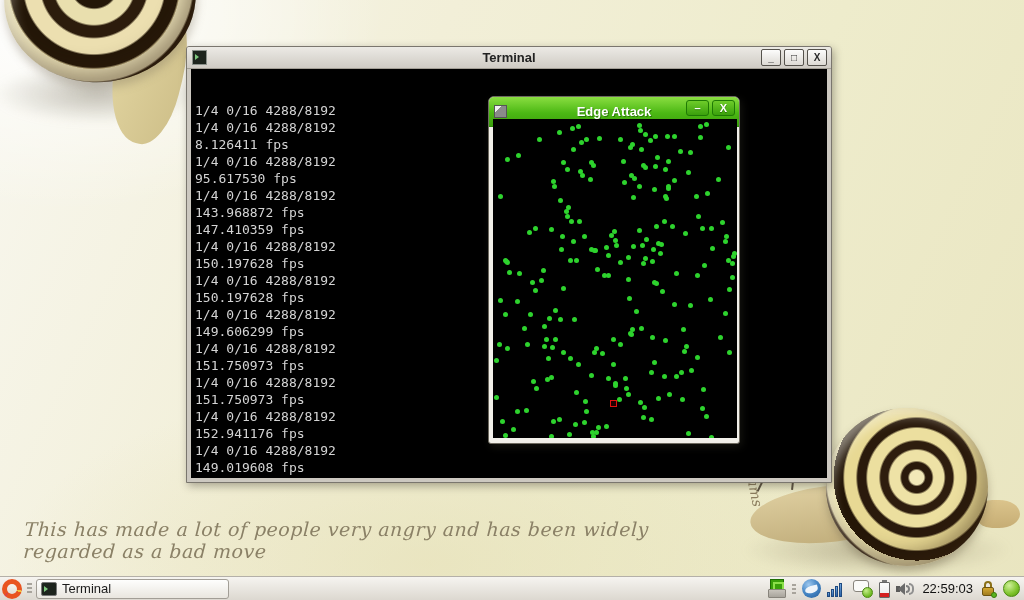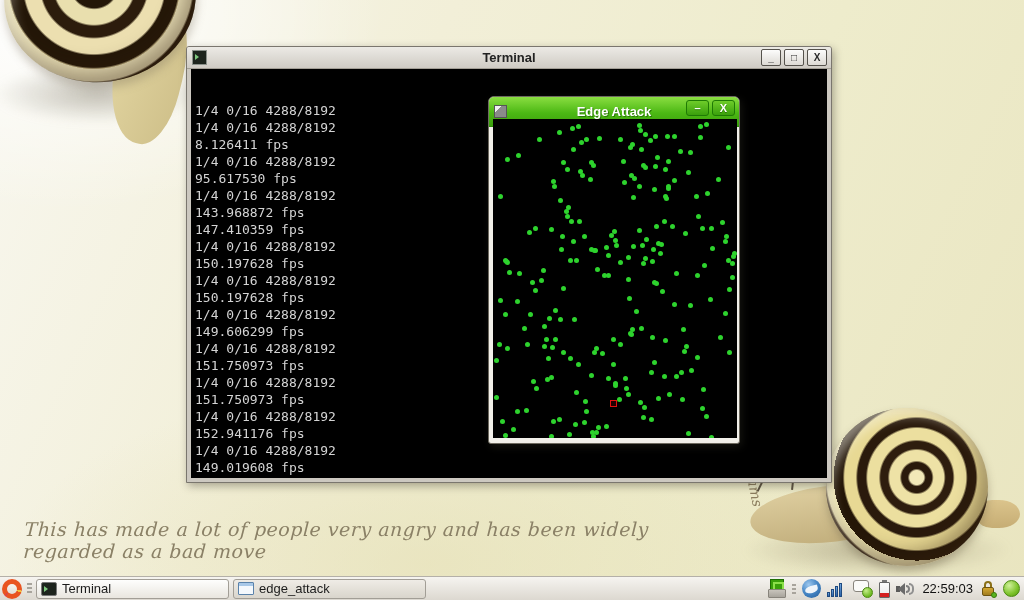--- a/index.html
+++ b/index.html
@@ -424,24 +424,20 @@
     </div>
 </div>
 
 <div id="taskbar">
   <div id="ubuntu-logo"></div>
   <div class="tb-handle"></div>
   <div class="task-btn active">
     <span class="task-icon-term"></span>
     <span>Terminal</span>
   </div>
-  <div class="task-btn inactive">
-    <span class="task-icon-win"></span>
-    <span>edge_attack</span>
-  </div>
   <div id="tray">
     <div class="disk-icon">
       <div class="top"></div>
         <div class="base"></div>
     </div>
     <div class="tray-sep"></div>
     <div class="tbird-icon"></div>
     <div class="signal-icon">
       <i style="height:5px"></i>
         <i style="height:8px"></i>

